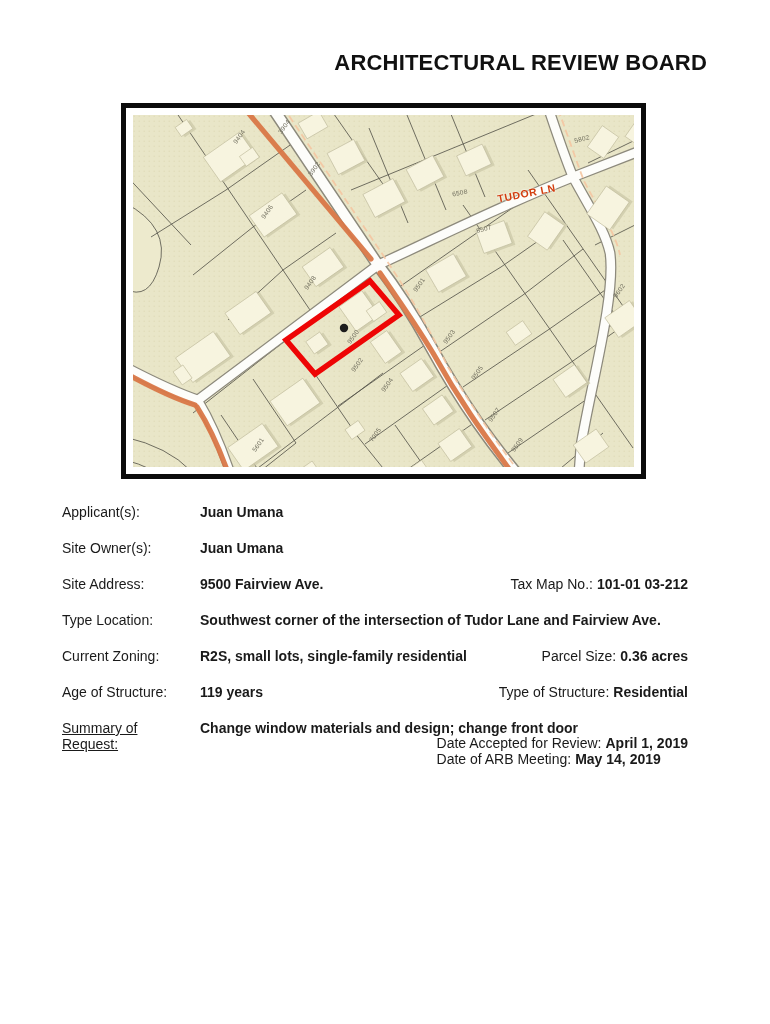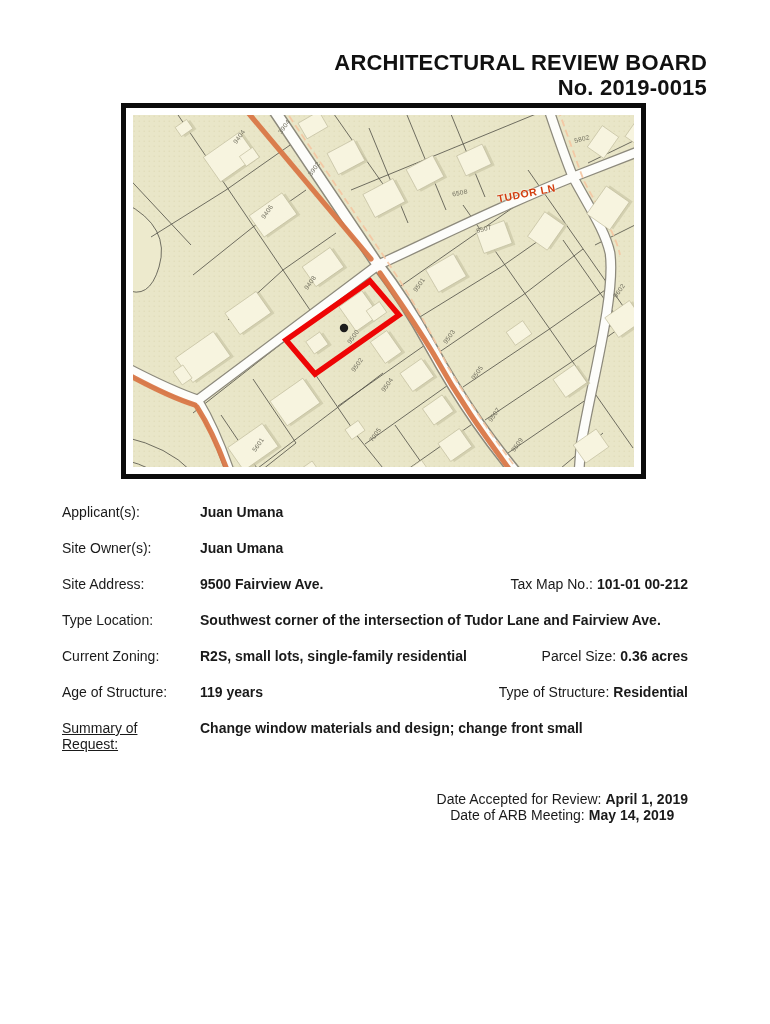--- a/index.html
+++ b/index.html
@@ -34,30 +34,29 @@
 
   
   .form{position:absolute;left:0;top:0;width:770px;font-size:14px;}
   .frow{position:absolute;left:0;width:770px;}
   .flabel{position:absolute;left:62px;width:135px;line-height:16px;}
   .flabel.narrow{width:95px;text-decoration:underline;}
   .fvalue{position:absolute;left:200px;font-weight:bold;white-space:nowrap;}
   .fright{position:absolute;right:82px;text-align:right;white-space:nowrap;}
   .fright b{font-weight:bold;}
   .rlab{margin-right:4px;}
-  .dates{position:absolute;right:82px;top:792px;text-align:center;line-height:15.5px;white-space:nowrap;}
+  .dates{position:absolute;right:82px;top:736px;text-align:left;line-height:15.5px;white-space:nowrap;}
 </style>
 </head>
 <body>
 
 <div class="page">
 
   <div class="doc-header">
     <div>ARCHITECTURAL REVIEW BOARD</div>
-    <div>No. 2019-0015</div>
   </div>
 
   <div class="map-box">
     <div class="map-inner">
       <svg width="501" height="352" viewBox="0 0 501 352">
         <defs>
           <pattern id="dots" width="5" height="5" patternUnits="userSpaceOnUse">
             <rect width="5" height="5" fill="#e9e6c8"></rect>
             <circle cx="1.2" cy="1.2" r="0.7" fill="#e0dcb7"></circle>
           </pattern>
@@ -297,21 +296,21 @@
 
     <div class="frow" style="top:540px">
       <div class="flabel">Site Owner(s):</div>
       <div class="fvalue">Juan Umana</div>
     </div>
 
     <div class="frow" style="top:576px">
       <div class="flabel">Site Address:</div>
       <div class="fvalue">9500 Fairview Ave.</div>
       <div class="fright">
-        <span class="rlab">Tax Map No.:</span><b>101-01 00-212</b>
+        <span class="rlab">Tax Map No.:</span><b>101-01 03-212</b>
       </div>
     </div>
 
     <div class="frow" style="top:612px">
       <div class="flabel">Type Location:</div>
       <div class="fvalue">Southwest corner of the intersection of Tudor Lane and Fairview Ave.</div>
     </div>
 
     <div class="frow" style="top:648px">
       <div class="flabel">Current Zoning:</div>
@@ -324,21 +323,21 @@
     <div class="frow" style="top:684px">
       <div class="flabel">Age of Structure:</div>
       <div class="fvalue">119 years</div>
       <div class="fright">
         <span class="rlab">Type of Structure:</span><b>Residential</b>
       </div>
     </div>
 
     <div class="frow" style="top:720px">
       <div class="flabel narrow">Summary of Request:</div>
-      <div class="fvalue">Change window materials and design; change front small</div>
+      <div class="fvalue">Change window materials and design; change front door</div>
     </div>
 
     <div class="dates">
       <div>
         <span class="rlab">Date Accepted for Review:</span><b>April 1, 2019</b>
       </div>
       <div>
         <span class="rlab">Date of ARB Meeting:</span><b>May 14, 2019</b>
       </div>
     </div>

